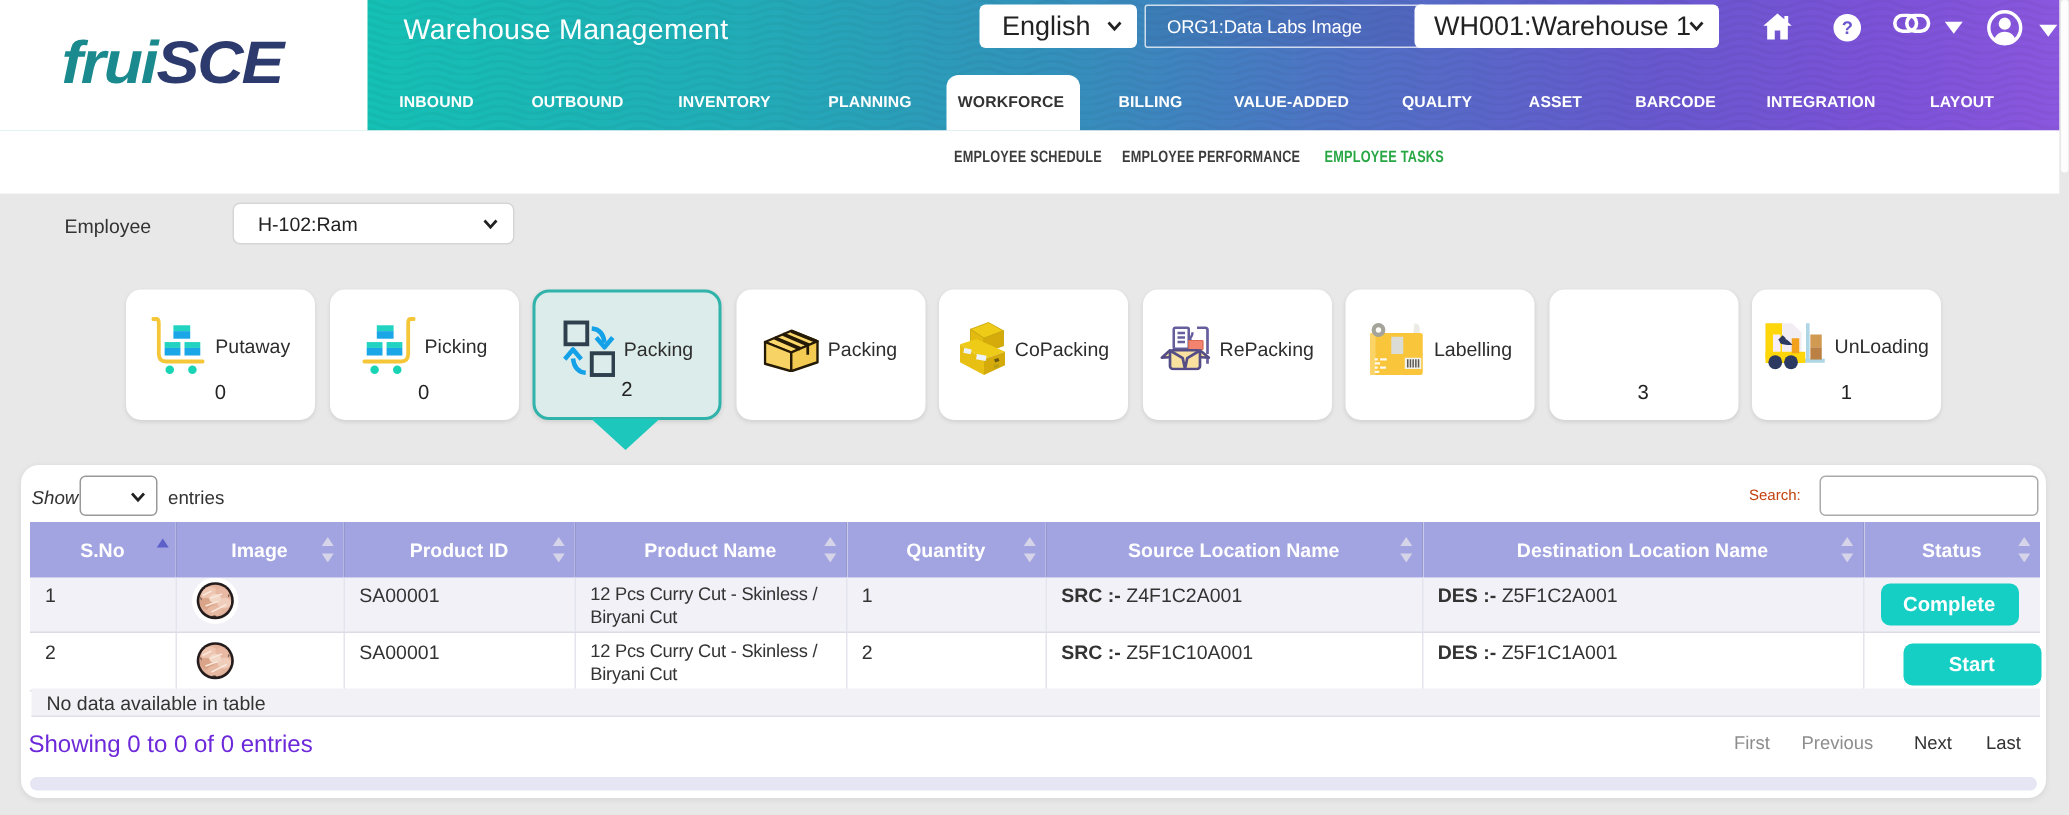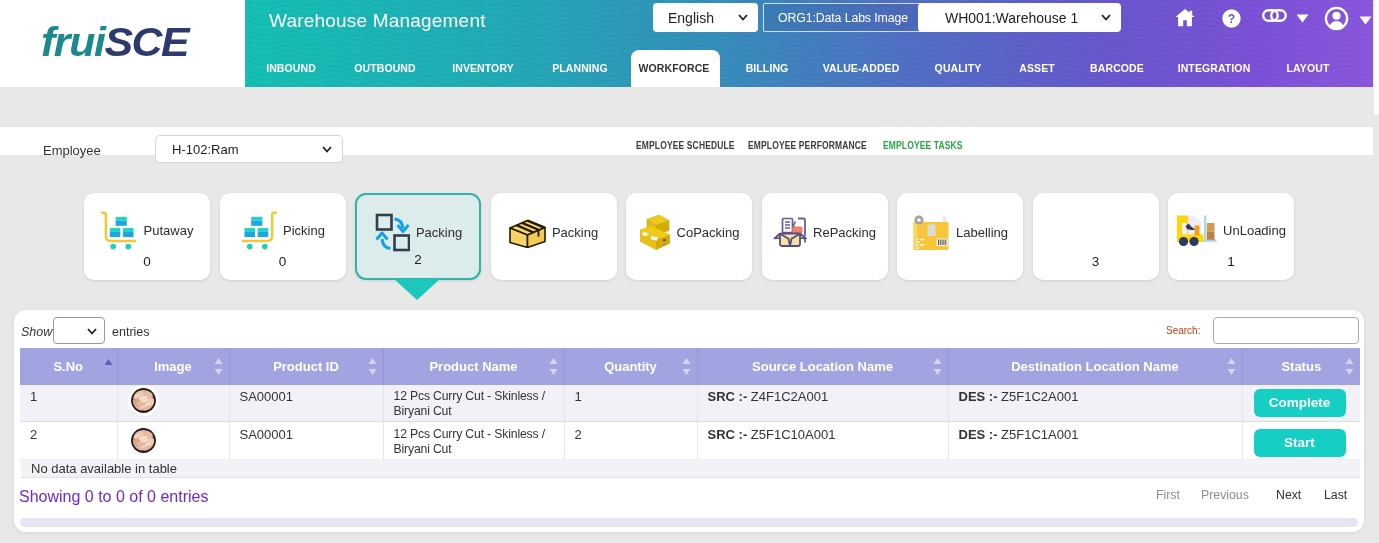--- a/index.html
+++ b/index.html
@@ -10,34 +10,34 @@
 
 #band { left:0; top:0; width:1373px; height:87px;
   background:linear-gradient(90deg,#12c2b5 0%,#15c0b4 18%,#21acb7 36%,#3391bb 51%,#4f72c4 65%,#6758ce 80%,#7b52d7 91%,#8a57de 100%); }
 #bandtex { left:0; top:0; width:1373px; height:87px; opacity:1; }
 #logo { left:0; top:0; width:245px; height:87px; background:#ffffff; }
 .logotxt { position:absolute; left:41px; top:20px; font-size:40px; font-weight:bold; font-style:italic; letter-spacing:-1.3px; transform:scaleX(1.07); transform-origin:0 0; white-space:nowrap; }
 .logo-frui { color:#1b8a8e; }
 .logo-sce { color:#2c3a6d; }
 #title { left:269px; top:10px; color:#fff; font-size:19px; font-weight:400; letter-spacing:0.2px; }
 
-.hsel { background:#fff; border-radius:4px; height:29px; top:3px; font-size:14px; color:#222; display:flex; align-items:center; }
+.hsel { background:#fff; border-radius:4px; height:29px; top:3px; font-size:18px; color:#222; display:flex; align-items:center; }
 #sel-eng { left:653px; width:105px; padding-left:15px; }
 #org { left:763px; top:3px; width:188px; height:29px; border:1px solid rgba(255,255,255,0.75); background:rgba(45,45,120,0.10); border-radius:2px; color:#fff; font-size:12.3px; letter-spacing:-0.1px; display:flex; align-items:center; padding-left:14px; }
-#sel-wh { left:918px; width:203px; padding-left:27px; }
+#sel-wh { left:943px; width:203px; padding-left:13px; }
 .chev { position:absolute; right:10px; top:11px; width:10px; height:7px; }
 
 
 #navrow { left:0; top:50px; width:1373px; height:37px; }
 .nav { position:absolute; transform:translateX(-50%); color:#fff; font-size:10.5px; font-weight:bold; line-height:37px; letter-spacing:0.1px; white-space:nowrap; }
 #tab-active { left:631px; top:50px; width:89px; height:37px; background:#fff; border-radius:8px 8px 0 0; }
 .nav.on { color:#333; }
 
 
-#subnav { left:0; top:87px; width:1373px; height:28px; background:#fff;margin-top:40px; }
+#subnav { left:0; top:87px; width:1373px; height:42px; background:#fff; }
 .sub { position:absolute; top:12px; font-size:11px; font-weight:bold; color:#3c3c3c; letter-spacing:0.2px; transform:scaleX(0.77); transform-origin:0 50%; white-space:nowrap; }
 .sub.green { color:#28a745; }
 
 
 #rsb { left:1373px; top:0; width:6px; height:543px; background:#e9e8e8; }
 #rsb-thumb { position:absolute; left:0.5px; top:0; width:5px; height:115px; background:#fdfdfd; border-radius:3px; }
 
 
 #lbl-emp { left:43px; top:143px; font-size:13px; color:#333; }
 #sel-emp { left:155px; top:135px; width:188px; height:28px; background:#fff; border:1px solid #d5d5d5; border-radius:5px; font-size:13px; color:#222; display:flex; align-items:center; padding-left:16px; }
@@ -408,21 +408,21 @@
               <path d="M24.5 11 q 1 1.5 -0.5 2 z" fill="#3a2b26"></path>
 <path d="M13 25.8 q 2 -1 3.5 0 l -1.5 1.2 z" fill="#352823"></path>
             </g>
           </svg>
         </td>
   <td>SA00001</td>
   <td class="pn">12 Pcs Curry Cut - Skinless /<br>Biryani Cut</td>
   <td>2</td>
   <td><span class="bsrc">SRC :-</span> Z5F1C10A001</td>
   <td><span class="bsrc">DES :-</span> Z5F1C1A001</td>
-  <td style="padding:7px 0 0 11px"><span class="btn">Start</span></td>
+  <td style="padding:7px 0 0 26px"><span class="btn">Start</span></td>
  </tr>
 </tbody>
   </table>
 <div id="nodata" class="abs">No data available in table</div>
 <div id="lbl-showing" class="abs">Showing 0 to 0 of 0 entries</div>
 <span class="pg" style="left:1156px;color:#8d8d8d">First</span>
 <span class="pg" style="left:1201px;color:#8d8d8d">Previous</span>
 <span class="pg" style="left:1276px;color:#333">Next</span>
 <span class="pg" style="left:1324px;color:#333">Last</span>
 <div id="hsb" class="abs"></div>

